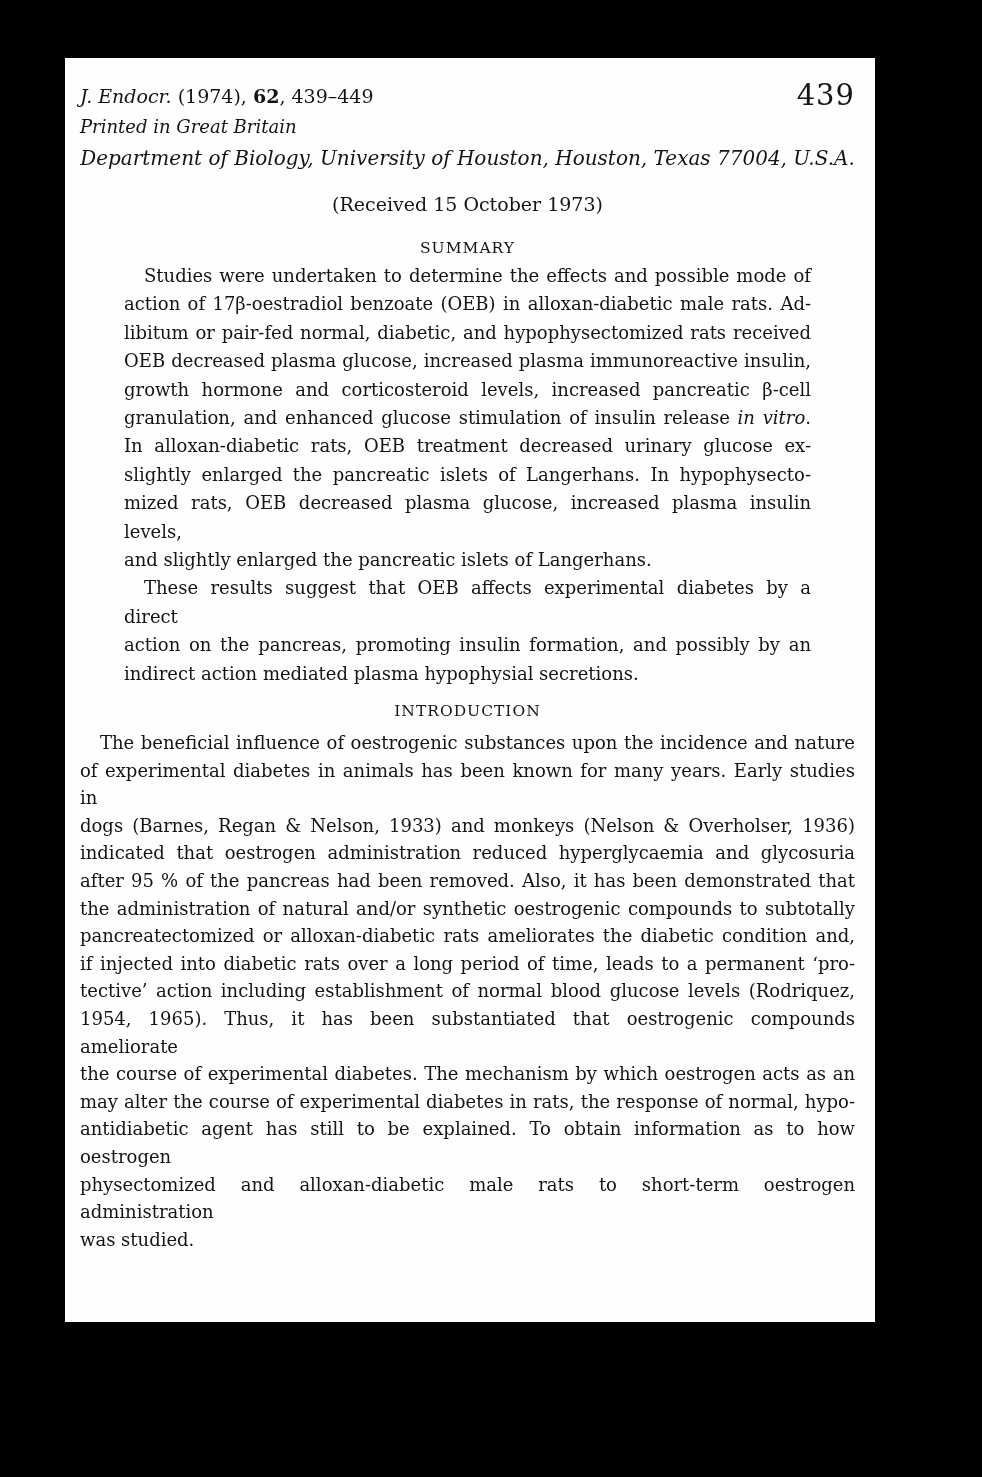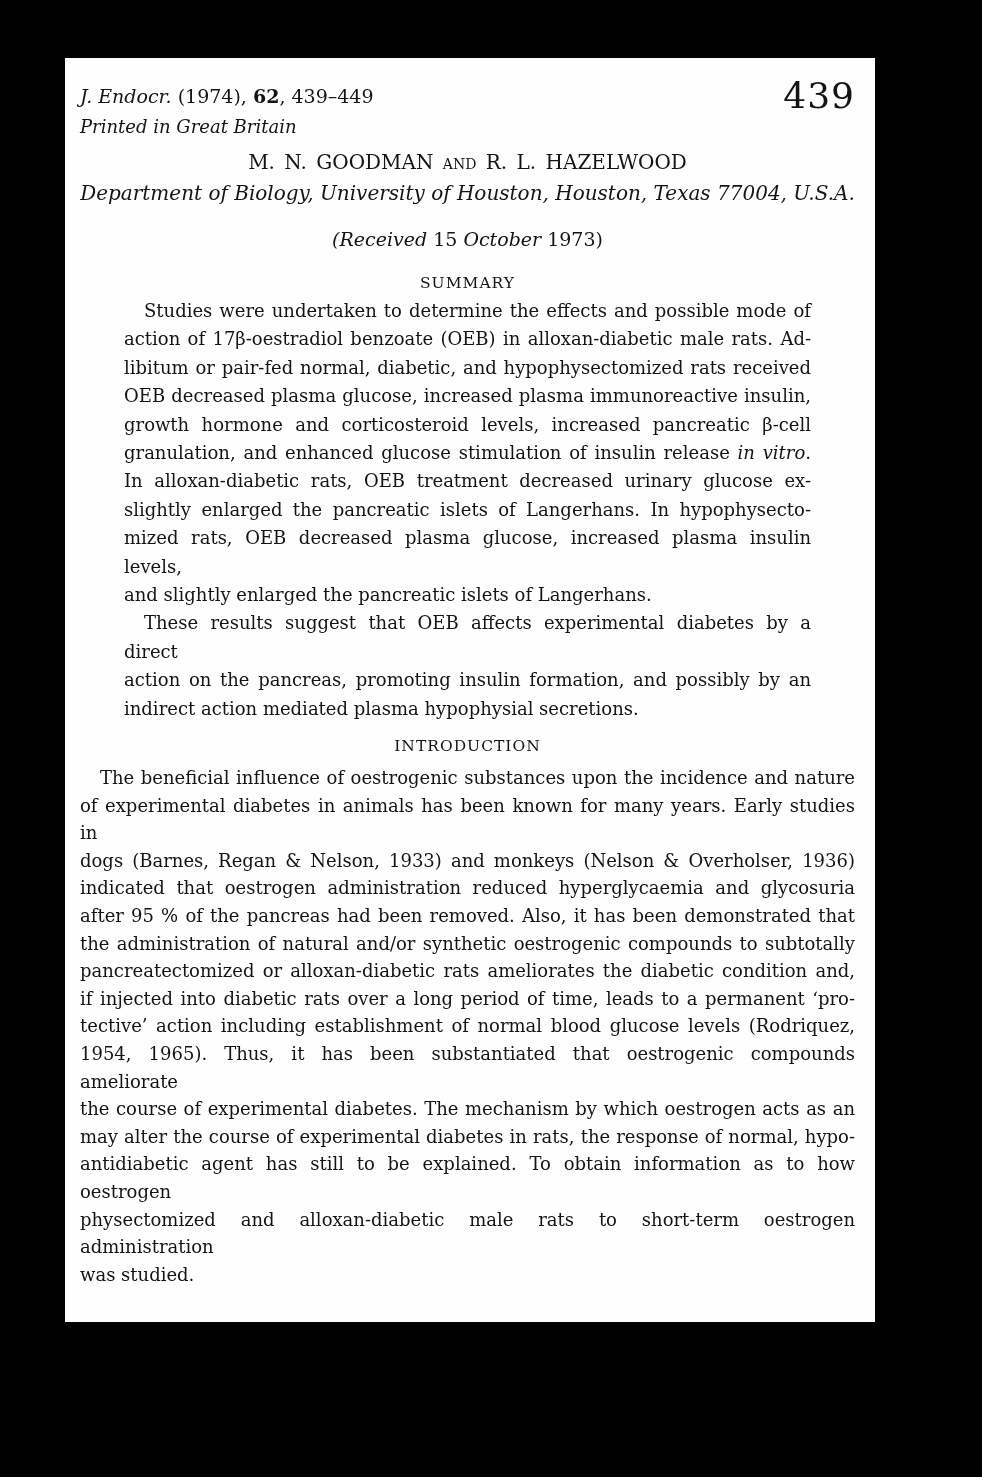--- a/index.html
+++ b/index.html
@@ -31,21 +31,21 @@
   .hdr-row {
     display: flex;
     justify-content: space-between;
     align-items: flex-start;
     line-height: 26px;
     font-size: 19px;
   }
   .jrn-it { font-style: italic; }
   .jrn-bold { font-weight: bold; }
   .pagenum {
-    font-size: 36px;
+    font-size: 29px;
     line-height: 29px;
     margin-top: -2px;
     letter-spacing: 1px;
   }
   .printed {
     font-style: italic;
     font-size: 18px;
     line-height: 26px;
     margin-top: 4px;
   }
@@ -76,21 +76,21 @@
     font-style: italic;
     font-size: 20px;
     line-height: 26px;
   }
   .received {
     margin-top: 20px;
     text-align: center;
     font-size: 19px;
     line-height: 26px;
   }
-  .received .it { font-style: italic; }
+  .received .it { }
   .sect-heading {
     text-align: center;
     font-size: 15.5px;
     line-height: 20px;
     letter-spacing: 1px;
   }
   .sect-heading.summary-h { margin-top: 21px; }
   .sect-heading.intro-h { margin-top: 13px; }
   .summary-block {
     margin-top: 4px;
@@ -124,23 +124,20 @@
     <div class="hdr-row">
       <div>
         <span class="jrn-it">J. Endocr.</span><span> (1974), </span><span class="jrn-bold">62</span><span>, 439–449</span>
       </div>
       <div class="pagenum">439</div>
     </div>
 
     <div class="printed">Printed in Great Britain</div>
 
 
-    <div class="authors">
-      <span>M. N. GOODMAN</span><span class="sc"> and </span><span>R. L. HAZELWOOD</span>
-    </div>
 
     <div class="affiliation">Department of Biology, University of Houston, Houston, Texas 77004, U.S.A.</div>
 
     <div class="received">
       <span class="it">(Received</span><span> 15 </span><span class="it">October</span><span> 1973)</span>
     </div>
 
     <div class="sect-heading summary-h">SUMMARY</div>
 
     <div class="summary-block">

